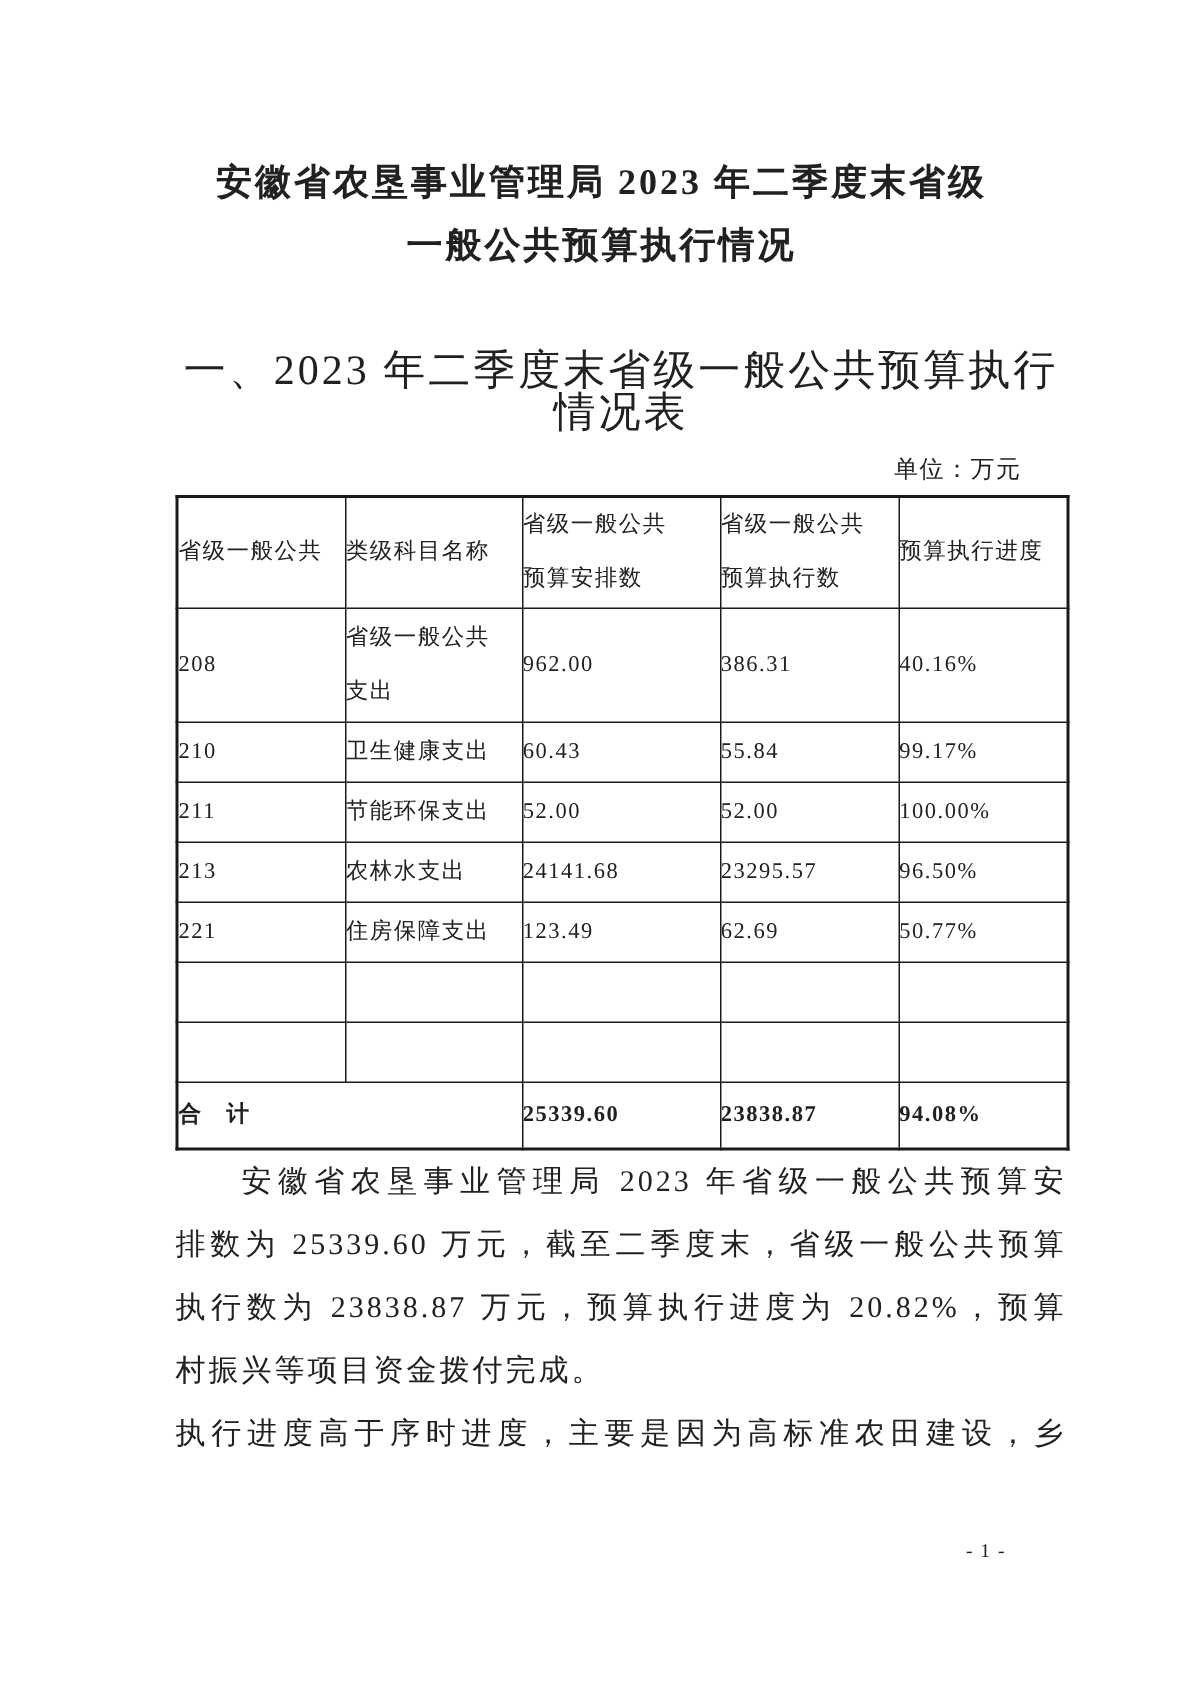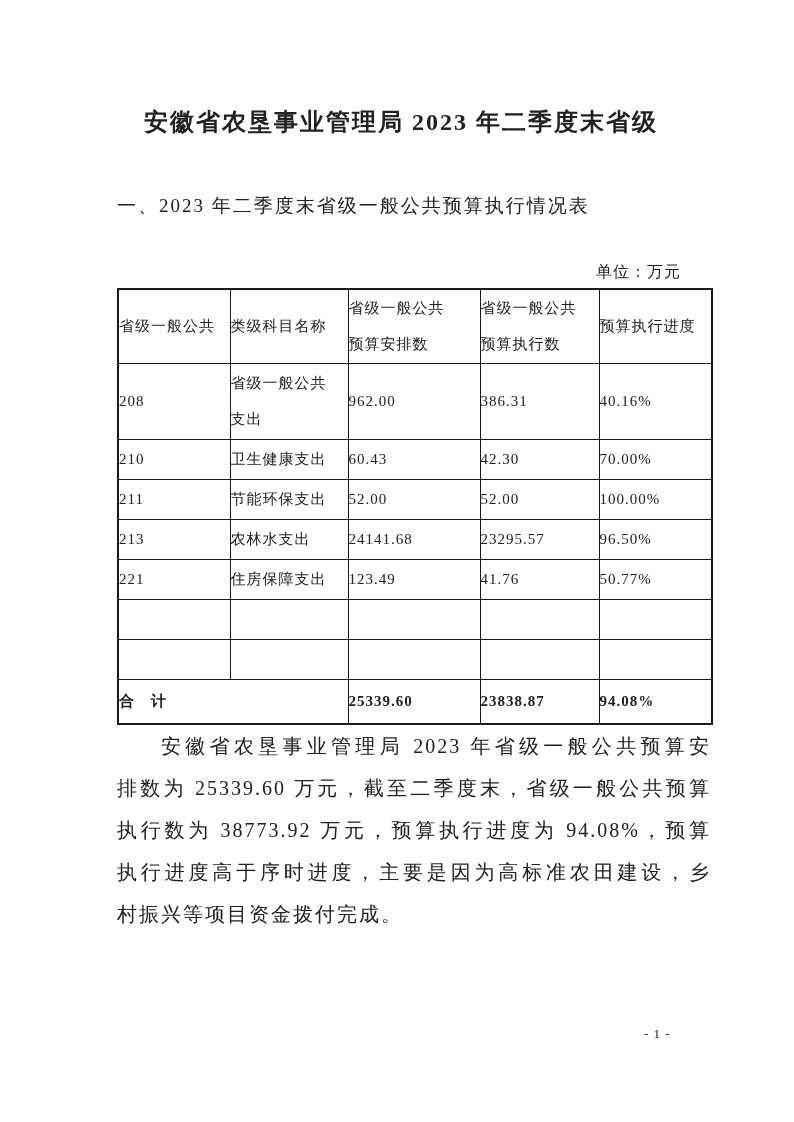--- a/index.html
+++ b/index.html
@@ -24,27 +24,27 @@
     padding-top: 101px;
     margin-left: -26px;
     text-align: center;
     font-size: 24px;
     font-weight: bold;
     line-height: 42px;
     letter-spacing: 2px;
   }
   .section1-heading {
     margin-top: 49px;
-    text-align: left;
-    font-size: 19px;
+    text-align: center;
+    font-size: 28px;
     line-height: 28px;
     letter-spacing: 2px;
   }
   .unit-note {
-    margin-top: 42px;
+    margin-top: 14px;
     text-align: right;
     padding-right: 30px;
     font-size: 16px;
     line-height: 20px;
     letter-spacing: 1px;
   }
   table.budget {
     margin-top: 6px;
     width: 594px;
     table-layout: fixed;
@@ -99,20 +99,21 @@
   }
 </style>
 </head>
 <body>
 
 <div class="page">
   <div class="content">
 
     <div class="title-block">
       <div>安徽省农垦事业管理局 2023 年二季度末省级</div>
+      <div>一般公共预算执行情况</div>
     </div>
 
     <div class="section1-heading">一、2023 年二季度末省级一般公共预算执行情况表</div>
 
     <div class="unit-note">单位：万元</div>
 
     <table class="budget">
       <colgroup>
         <col style="width:112px">
         <col style="width:118px">
@@ -135,42 +136,42 @@
           <td>省级一般公共
 支出</td>
           <td>962.00</td>
           <td>386.31</td>
           <td>40.16%</td>
         </tr>
         <tr class="r">
           <td>210</td>
           <td>卫生健康支出</td>
           <td>60.43</td>
-          <td>42.30</td>
-          <td>70.00%</td>
+          <td>55.84</td>
+          <td>99.17%</td>
         </tr>
         <tr class="r">
           <td>211</td>
           <td>节能环保支出</td>
           <td>52.00</td>
           <td>52.00</td>
           <td>100.00%</td>
         </tr>
         <tr class="r">
           <td>213</td>
           <td>农林水支出</td>
           <td>24141.68</td>
           <td>23295.57</td>
           <td>96.50%</td>
         </tr>
         <tr class="r">
           <td>221</td>
           <td>住房保障支出</td>
           <td>123.49</td>
-          <td>41.76</td>
+          <td>62.69</td>
           <td>50.77%</td>
         </tr>
         <tr class="r">
           <td></td>
           <td></td>
           <td></td>
           <td></td>
           <td></td>
         </tr>
         <tr class="r">
@@ -186,21 +187,21 @@
           <td>23838.87</td>
           <td>94.08%</td>
         </tr>
       </tbody>
     </table>
 
 
     <div class="para">
       <div class="pline first">安徽省农垦事业管理局 2023 年省级一般公共预算安</div>
       <div class="pline">排数为 25339.60 万元，截至二季度末，省级一般公共预算</div>
-      <div class="pline">执行数为 38773.92 万元，预算执行进度为 94.08%，预算</div>
+      <div class="pline">执行数为 23838.87 万元，预算执行进度为 20.82%，预算</div>
+      <div class="pline last">村振兴等项目资金拨付完成。</div>
       <div class="pline">执行进度高于序时进度，主要是因为高标准农田建设，乡</div>
-      <div class="pline last">村振兴等项目资金拨付完成。</div>
     </div>
 
   </div>
 
   <div class="page-number">- 1 -</div>
 </div>
 
 </body></html>

